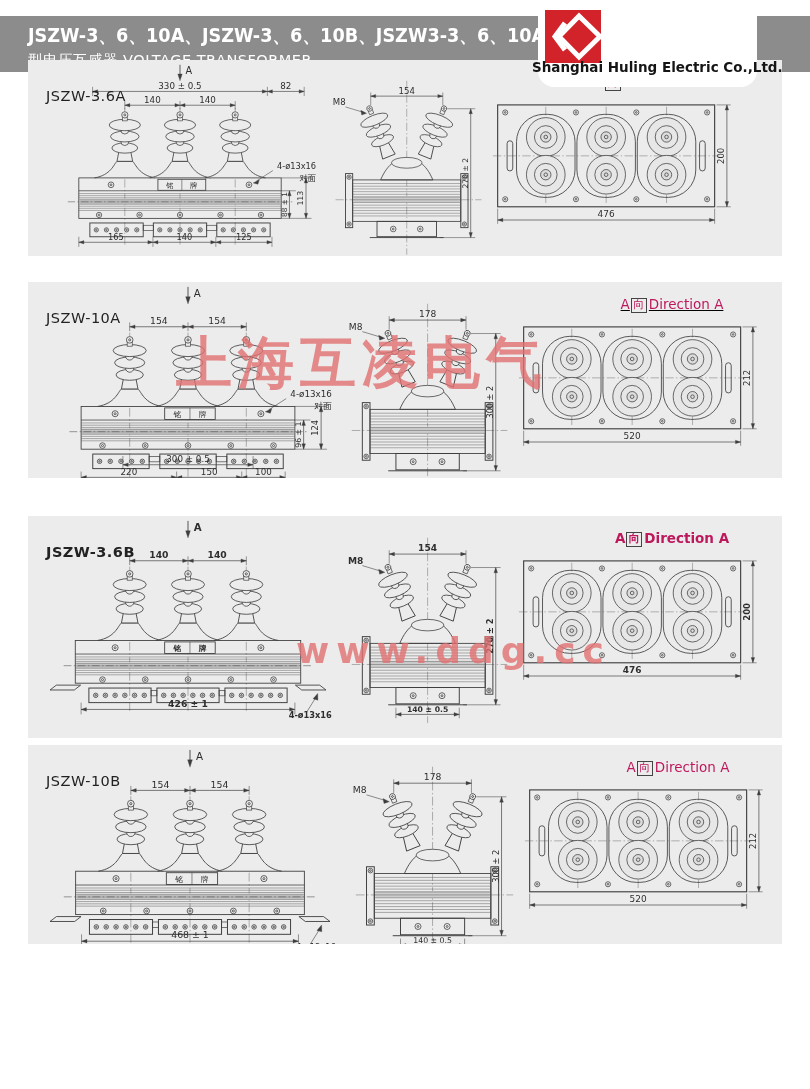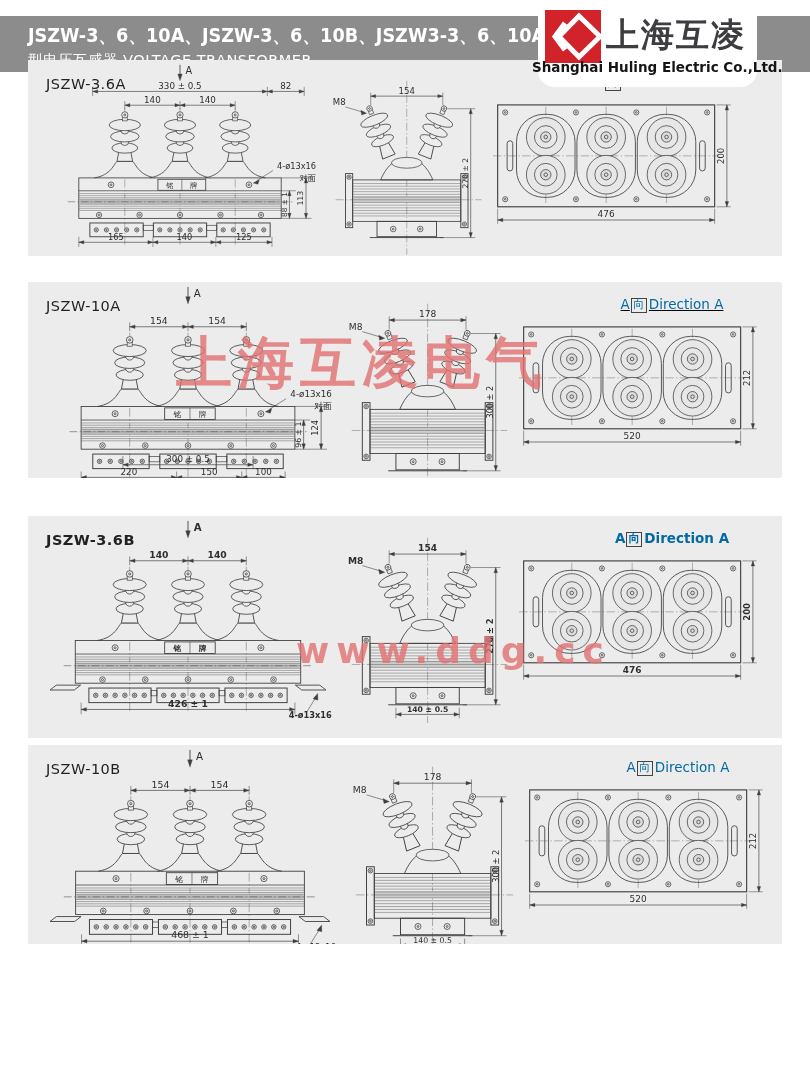--- a/index.html
+++ b/index.html
@@ -22,26 +22,26 @@
                  font-size:17px;color:#111;}
   .st-cn{font-weight:bold;margin-right:12px;}
   .st-en{font-weight:600;}
 
   
   .panel{position:relative;margin:0 28px;background:#ececec;overflow:hidden;}
   .p0{height:196px;margin-top:12px;}
   .p1{height:196px;margin-top:26px;text-decoration:underline;}
   .p2{height:222px;margin-top:38px;font-weight:bold;}
   .p3{height:199px;margin-top:7px;}
-  .model{position:absolute;left:18px;top:16px;font-size:14.5px;color:#222;letter-spacing:.5px;z-index:3;}
+  .model{position:absolute;left:18px;top:28px;font-size:14.5px;color:#222;letter-spacing:.5px;z-index:3;}
   .views{display:flex;align-items:flex-start;}
   .front-view{margin:2px 0 0 14px;flex:none;}
   .side-view{margin:10px 0 0 12px;flex:none;}
   .dira{margin:14px 0 0 4px;display:flex;flex-direction:column;flex:none;align-items:center;}
-  .dira-title{margin-left:58px;font-size:13.5px;color:#0369a1;white-space:nowrap;}
+  .dira-title{margin-left:58px;font-size:13.5px;color:#be185d;white-space:nowrap;}
   .boxed{display:inline-block;border:1px solid #444;padding:0 1.5px;font-size:11px;line-height:1.15;margin:0 2px 0 1px;transform:translateY(-1px);}
   .top-view{margin-top:7px;}
 
   
   .wm{position:absolute;z-index:6;color:rgba(225,112,112,.8);white-space:nowrap;pointer-events:none;font-weight:bold;}
   #wm1{left:176px;top:326px;font-size:56px;letter-spacing:6px;font-weight:600;font-family:Liberation Serif, serif;}
   #wm2{left:250px;top:586px;font-size:44px;letter-spacing:4px;}
   #wm3{left:296px;top:630px;font-size:36px;letter-spacing:7px;}
 </style>
 </head>
@@ -55,21 +55,20 @@
         <div class="models-line">JSZW-3、6、10A、JSZW-3、6、10B、JSZW3-3、6、10A、JSZW3-3、6、10B</div>
         <div class="type-line">型电压互感器 VOLTAGE TRANSFORMER</div>
       </div>
     </div>
     <div class="logo-area">
       <svg class="logo-mark" width="56" height="53" viewBox="0 0 56 53">
         <rect x="0" y="0" width="56" height="53" fill="#d2232a"></rect>
         <path d="M20 13 L10 26.5 L20 40" stroke="#fff" stroke-width="5" fill="none"></path>
         <path d="M34 6 L55 26.5 L34 47 L14 26.5 Z" stroke="#fff" stroke-width="5" fill="none"></path>
       </svg>
-      <div class="brand-cn">上海互凌</div>
       <div class="brand-en">Shanghai Huling Electric Co.,Ltd.</div>
     </div>
   </header>
 
   <div class="section-title">
     <span class="st-cn">外形及安装尺寸</span><span class="st-en">Overall dimension drawing</span>
   </div>
 
   <section class="panel p0">
     <div class="model">JSZW-3.6A</div>

